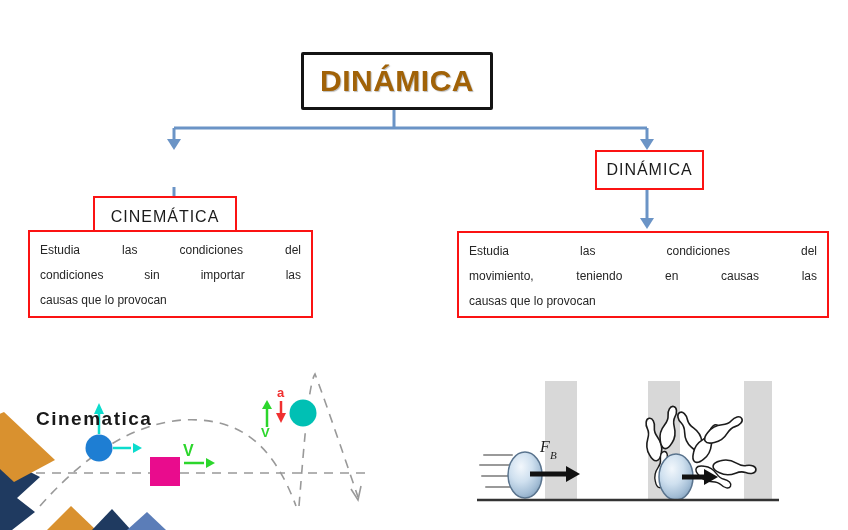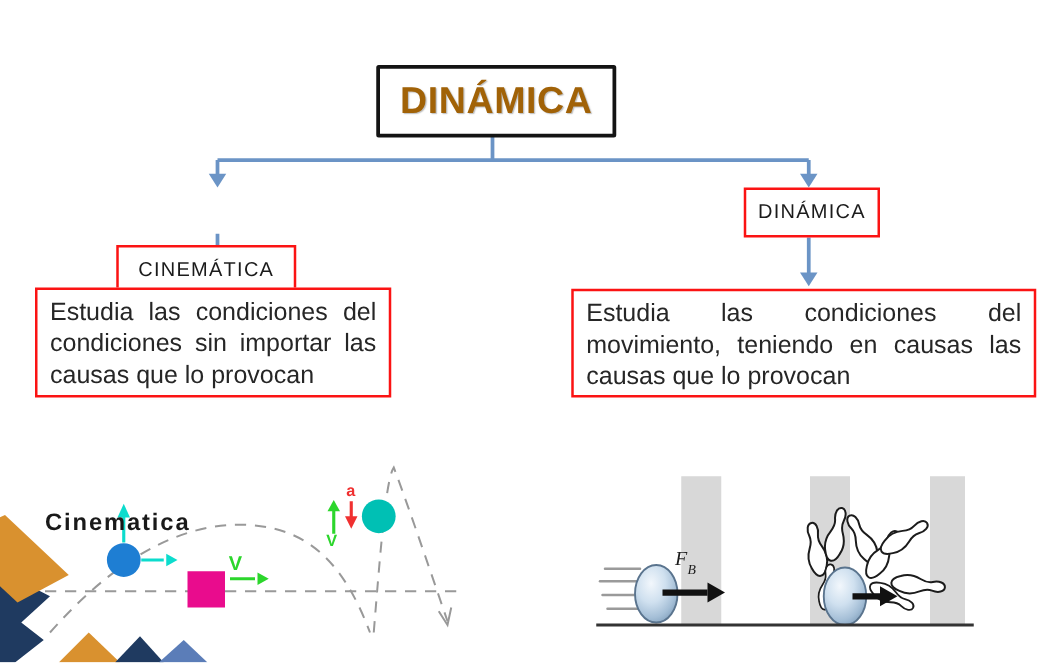--- a/index.html
+++ b/index.html
@@ -20,21 +20,21 @@
   }
   .label-box{
     position:absolute;border:2px solid #fb1313;background:#ffffff;z-index:3;
     display:flex;align-items:center;justify-content:center;
     color:#1b1b1b;font-size:16px;letter-spacing:1px;
   }
   .label-box.left{left:93px;top:148px;width:140px;height:38px;margin-top:48px;}
   .label-box.right{left:595px;top:150px;width:105px;height:36px;}
   .desc-box{
     position:absolute;border:2px solid #fb1313;background:#ffffff;z-index:3;
-    padding:6px 10px;color:#262626;font-size:20px;line-height:25px;
+    padding:6px 10px;color:#262626;font-size:12px;line-height:25px;
   }
   .desc-box.left{left:28px;top:230px;width:261px;height:72px;}
   .desc-box.right{left:457px;top:231px;width:348px;height:71px;}
   .desc-line{text-align:justify;text-align-last:justify;white-space:nowrap;}
   .desc-line:last-child{text-align-last:left;}
   
   .kin-caption{
     position:absolute;left:36px;top:364px;z-index:3;
     font-size:19px;font-weight:600;letter-spacing:1.5px;color:#191919;margin-top:44px;
   }

